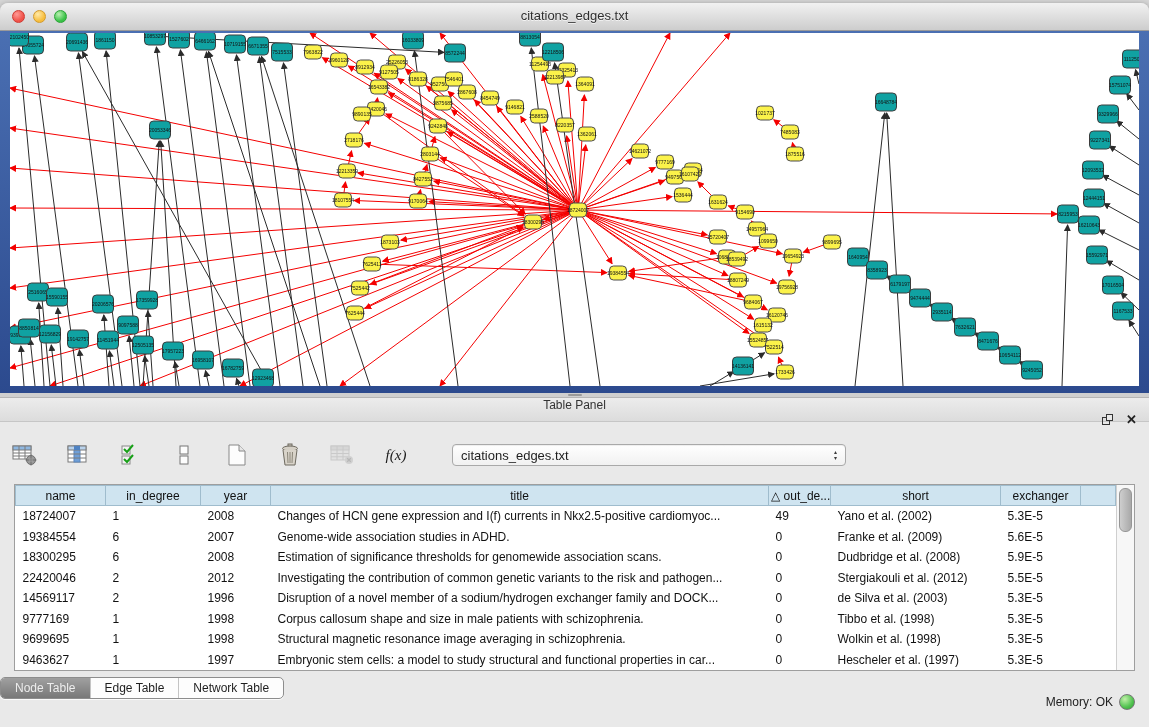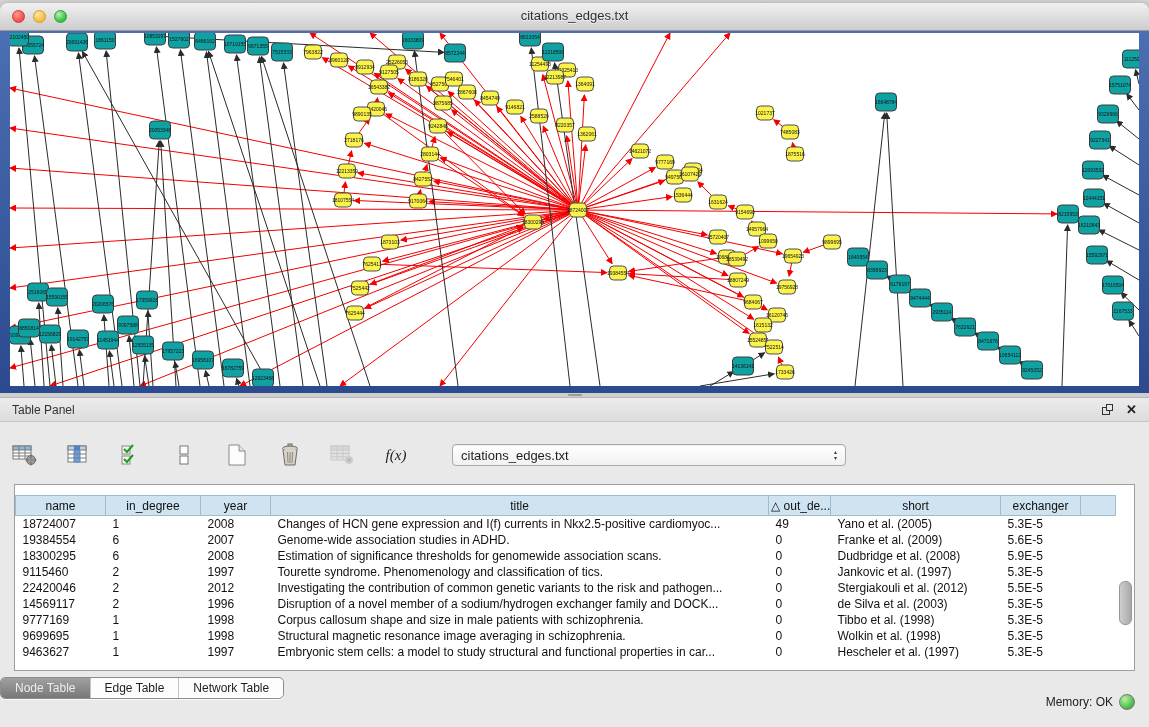--- a/index.html
+++ b/index.html
@@ -21,32 +21,32 @@
   .n-y{fill:#FBF24A;stroke:#4d4d4d;stroke-width:1;}
   .n-t{fill:#10A2A2;stroke:#3c3c3c;stroke-width:1;}
   .nlab{font-family:"Liberation Sans",sans-serif;font-size:5px;fill:#141414;text-anchor:middle;}
 
   
   .panel-gap{position:absolute;top:393px;left:0;width:1149px;height:4px;background:#cfcfcf;}
   .panel-gap .grip{position:absolute;left:50%;top:1px;width:14px;height:2px;margin-left:-7px;background:#9a9a9a;border-radius:2px;}
 
   
   .table-panel{position:absolute;top:397px;left:0;width:1149px;height:330px;background:#e9e9e9;border-top:1px solid #b5b5b5;}
-  .panel-header{height:23px;background:linear-gradient(#ececec,#dcdcdc);border-bottom:1px solid #c6c6c6;display:flex;align-items:center;padding:0 12px;font-size:12px;color:#333;}
+  .panel-header{height:23px;background:linear-gradient(#ececec,#dcdcdc);border-bottom:1px solid #c6c6c6;display:flex;align-items:center;padding:0 12px;font-size:12px;color:#333;flex-direction:column;}
   .hdr-icons{margin-left:auto;display:flex;align-items:center;gap:12px;}
   .close-ic{font-size:13px;font-weight:bold;color:#222;cursor:default;}
   .float-ic svg{display:block;}
 
   .toolbar{position:absolute;top:40px;left:12px;height:34px;display:flex;align-items:center;gap:27px;}
   .tbtn{width:26px;height:26px;border:none;background:transparent;padding:0;display:flex;align-items:center;justify-content:center;}
   .fx{font-family:"Liberation Serif",serif;font-style:italic;font-size:15px;color:#1c1c1c;}
   .combo{margin-left:16px;width:376px;height:20px;border:1px solid #a9a9a9;border-radius:4px;background:linear-gradient(#ffffff,#f1f1f1);display:flex;align-items:center;padding:0 8px;font-size:13px;color:#1e1e1e;box-shadow:inset 0 1px 1px rgba(0,0,0,.07);}
   .combo-arrows{margin-left:auto;display:flex;flex-direction:column;line-height:6px;font-size:6px;color:#3c3c3c;}
 
-  .table-wrap{position:absolute;top:86px;left:14px;width:1121px;height:187px;background:#fff;border:1px solid #9e9e9e;display:flex;box-sizing:border-box;align-items:center;}
+  .table-wrap{position:absolute;top:86px;left:14px;width:1121px;height:187px;background:#fff;border:1px solid #9e9e9e;display:flex;box-sizing:border-box;}
   table.ntable{border-collapse:collapse;table-layout:fixed;width:1103px;font-size:12px;color:#111;}
   table.ntable th{height:19px;background:#cfe4f0;border:1px solid #9fbccd;font-weight:normal;font-size:12px;text-align:center;padding:0 2px;overflow:hidden;white-space:nowrap;}
   table.ntable td{height:16px;padding:0 2px 0 7px;white-space:nowrap;overflow:hidden;font-size:12px;}
   .vscroll{width:17px;border-left:1px solid #cfcfcf;background:#f7f7f7;position:relative;}
   .vthumb{position:absolute;top:3px;left:2px;width:11px;height:42px;border-radius:6px;background:linear-gradient(90deg,#cecece,#a9a9a9);border:1px solid #969696;}
 
   .tabs-row{position:absolute;top:279px;left:0;width:100%;display:flex;}
   .tabs{display:flex;border:1px solid #8d8d8d;border-radius:5px;overflow:hidden;background:#fdfdfd;height:20px;box-shadow:0 1px 0 rgba(255,255,255,.8);}
   .tab{font-family:"Liberation Sans",sans-serif;font-size:12px;padding:0 14px;border:none;background:transparent;color:#1e1e1e;line-height:20px;}
   .tab + .tab{border-left:1px solid #c4c4c4;}
@@ -821,21 +821,21 @@
               <th></th>
             </tr>
           </thead>
         <tbody id="tbody">
             <tr>
               <td>18724007</td>
               <td>1</td>
               <td>2008</td>
               <td>Changes of HCN gene expression and I(f) currents in Nkx2.5-positive cardiomyoc...</td>
               <td>49</td>
-              <td>Yano et al. (2005)</td>
+              <td>Yano et al. (2002)</td>
               <td>5.3E-5</td>
               <td></td>
             </tr>
             <tr>
               <td>19384554</td>
               <td>6</td>
               <td>2007</td>
               <td>Genome-wide association studies in ADHD.</td>
               <td>0</td>
               <td>Franke et al. (2009)</td>
@@ -843,30 +843,20 @@
               <td></td>
             </tr>
             <tr>
               <td>18300295</td>
               <td>6</td>
               <td>2008</td>
               <td>Estimation of significance thresholds for genomewide association scans.</td>
               <td>0</td>
               <td>Dudbridge et al. (2008)</td>
               <td>5.9E-5</td>
-              <td></td>
-            </tr>
-            <tr>
-              <td>9115460</td>
-              <td>2</td>
-              <td>1997</td>
-              <td>Tourette syndrome. Phenomenology and classification of tics.</td>
-              <td>0</td>
-              <td>Jankovic et al. (1997)</td>
-              <td>5.3E-5</td>
               <td></td>
             </tr>
             <tr>
               <td>22420046</td>
               <td>2</td>
               <td>2012</td>
               <td>Investigating the contribution of common genetic variants to the risk and pathogen...</td>
               <td>0</td>
               <td>Stergiakouli et al. (2012)</td>
               <td>5.5E-5</td>

